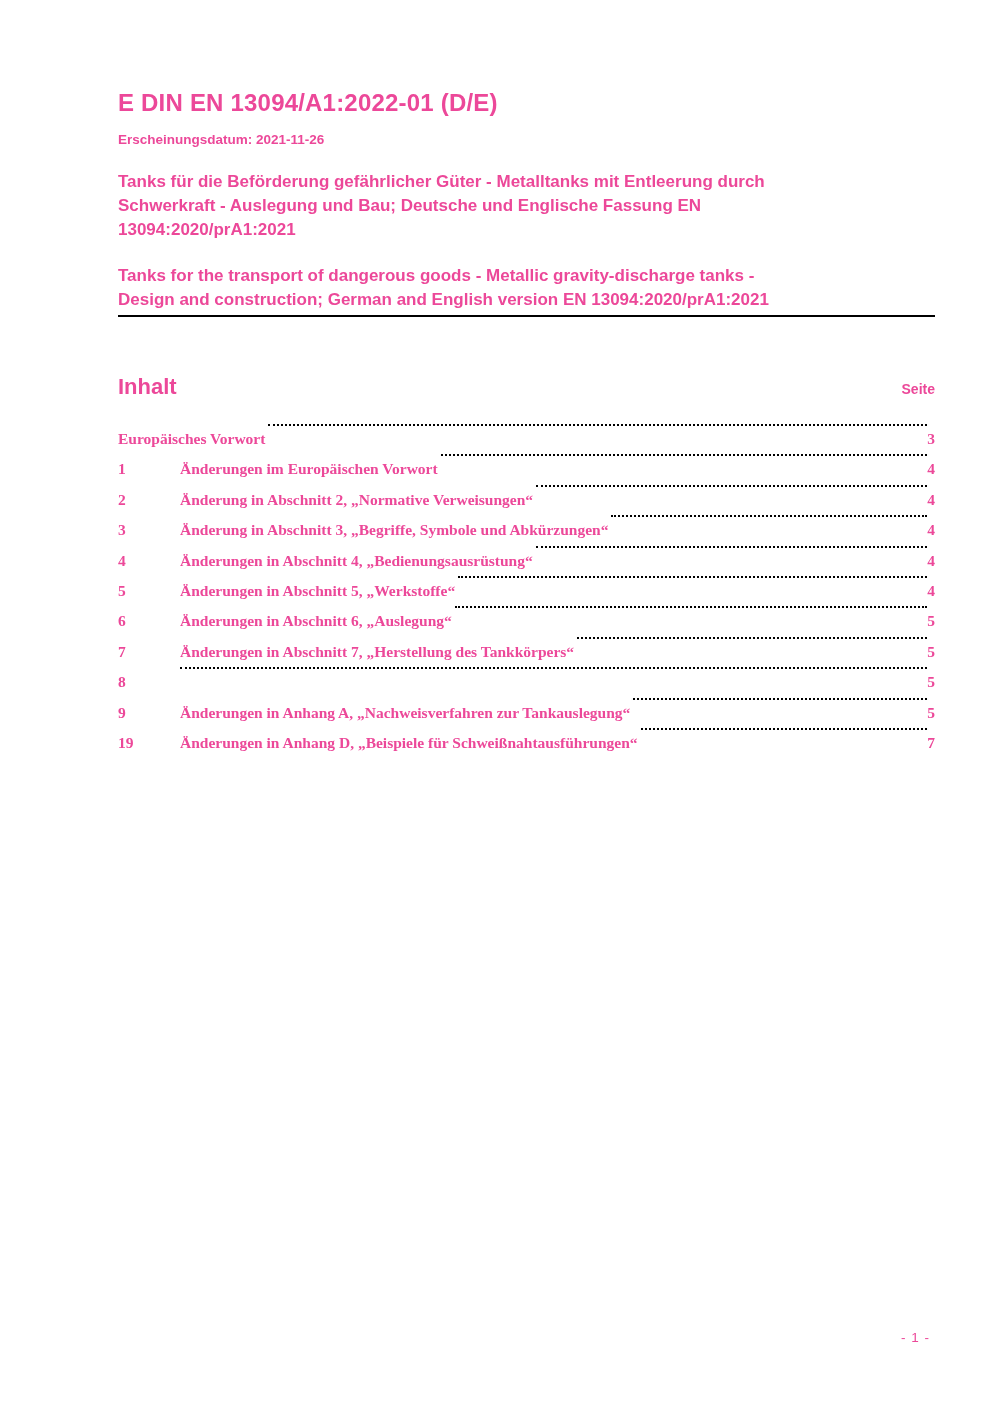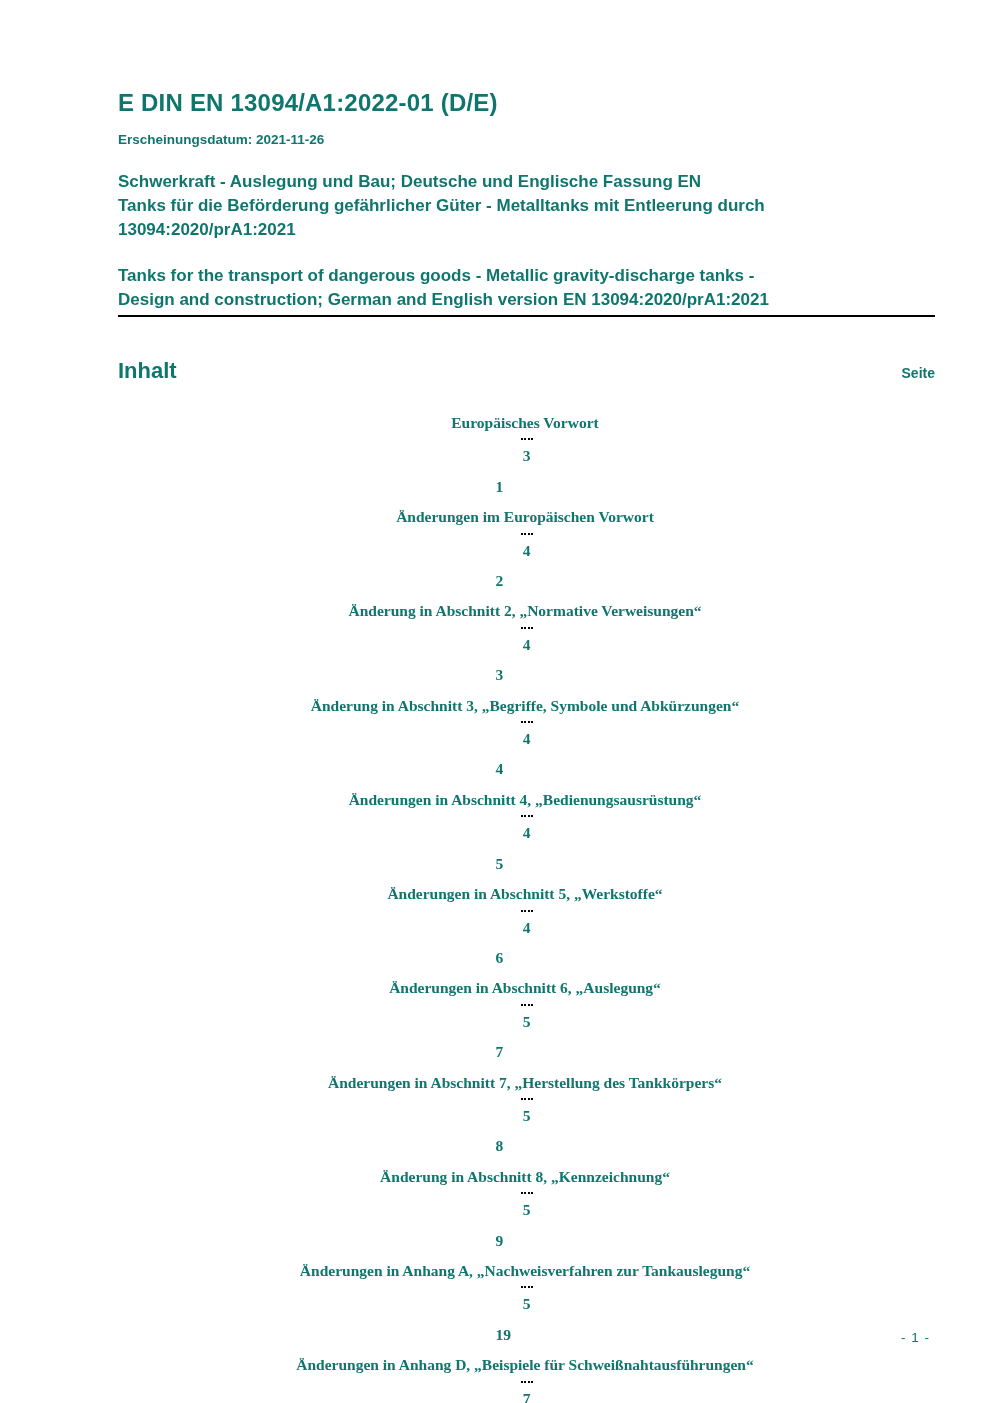--- a/index.html
+++ b/index.html
@@ -3,21 +3,21 @@
 <meta charset="utf-8">
 <style>
   html, body { margin: 0; padding: 0; background: #e8e8e8; }
   .page {
     position: relative;
     width: 992px;
     height: 1403px;
     background: #ffffff;
     margin: 0 auto;
     font-family: "Liberation Sans", sans-serif;
-    color: #0f766e;
+    color: #ec4899;
     overflow: hidden;
   }
   .content {
     position: absolute;
     left: 118px;
     right: 57px;
     top: 0;
   }
   .doc-number {
     margin-top: 88px;
@@ -40,21 +40,21 @@
     font-weight: 700;
     line-height: 24px;
   }
   .title-line { white-space: nowrap; }
   .title-rule {
     border: none;
     border-top: 2px solid #000;
     margin: 3px 0 0 0;
   }
   .inhalt-row {
-    margin-top: 41px;
+    margin-top: 57px;
     display: flex;
     justify-content: space-between;
     align-items: baseline;
     text-align: center;
   }
   .inhalt-heading {
     font-size: 22px;
     font-weight: 700;
     line-height: 26px;
   }
@@ -64,24 +64,23 @@
     line-height: 18px;
   }
   .toc-list {
     margin-top: 24px;
     font-family: "Liberation Serif", serif;
     font-size: 15.5px;
     font-weight: 700;
   }
   .toc-row {
     display: flex;
-    align-items: center;
+    align-items: flex-start;
     line-height: 30.4px;
     cursor: pointer;
-    flex-direction: column;
   }
   .toc-num {
     flex: none;
     width: 62px;
     white-space: nowrap;
   }
   .toc-label {
     flex: none;
     white-space: nowrap;
     padding-right: 3px;
@@ -109,22 +108,22 @@
 <body>
 
 <div class="page">
   <div class="content">
 
     <div class="doc-number">E DIN EN 13094/A1:2022-01 (D/E)</div>
 
     <div class="pub-date">Erscheinungsdatum: 2021-11-26</div>
 
     <div class="title-block">
+      <div class="title-line">Tanks für die Beförderung gefährlicher Güter - Metalltanks mit Entleerung durch</div>
       <div class="title-line">Schwerkraft - Auslegung und Bau; Deutsche und Englische Fassung EN</div>
-      <div class="title-line">Tanks für die Beförderung gefährlicher Güter - Metalltanks mit Entleerung durch</div>
       <div class="title-line">13094:2020/prA1:2021</div>
     </div>
 
     <div class="title-block">
       <div class="title-line">Tanks for the transport of dangerous goods - Metallic gravity-discharge tanks -</div>
       <div class="title-line">Design and construction; German and English version EN 13094:2020/prA1:2021</div>
     </div>
 
     <hr class="title-rule">
 
@@ -185,21 +184,20 @@
 
   <div class="toc-row">
     <span class="toc-num">7</span>
     <span class="toc-label">Änderungen in Abschnitt 7, „Herstellung des Tankkörpers“</span>
     <span class="toc-leader"></span>
     <span class="toc-page">5</span>
   </div>
 
   <div class="toc-row">
     <span class="toc-num">8</span>
-    <span class="toc-label">Änderung in Abschnitt 8, „Kennzeichnung“</span>
     <span class="toc-leader"></span>
     <span class="toc-page">5</span>
   </div>
 
   <div class="toc-row">
     <span class="toc-num">9</span>
     <span class="toc-label">Änderungen in Anhang A, „Nachweisverfahren zur Tankauslegung“</span>
     <span class="toc-leader"></span>
     <span class="toc-page">5</span>
   </div>

